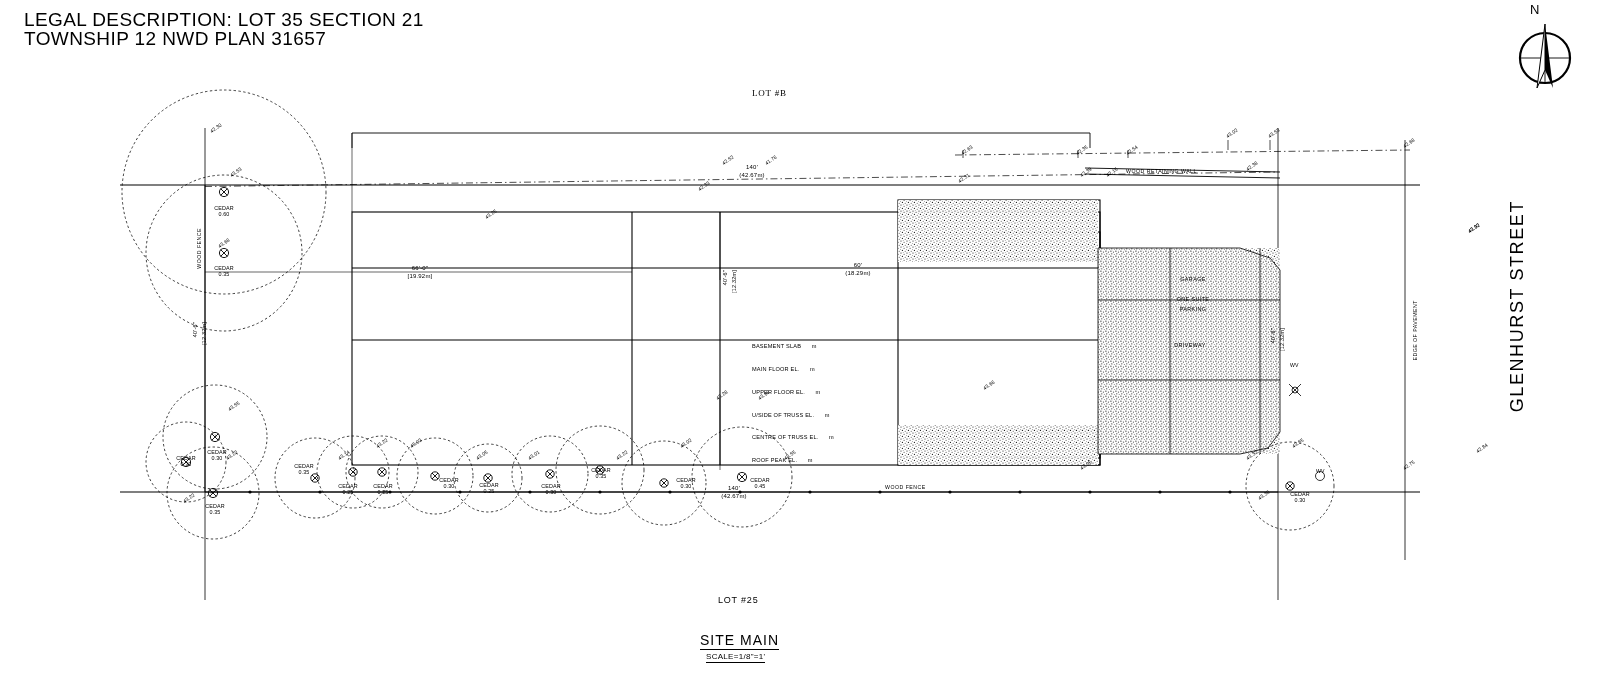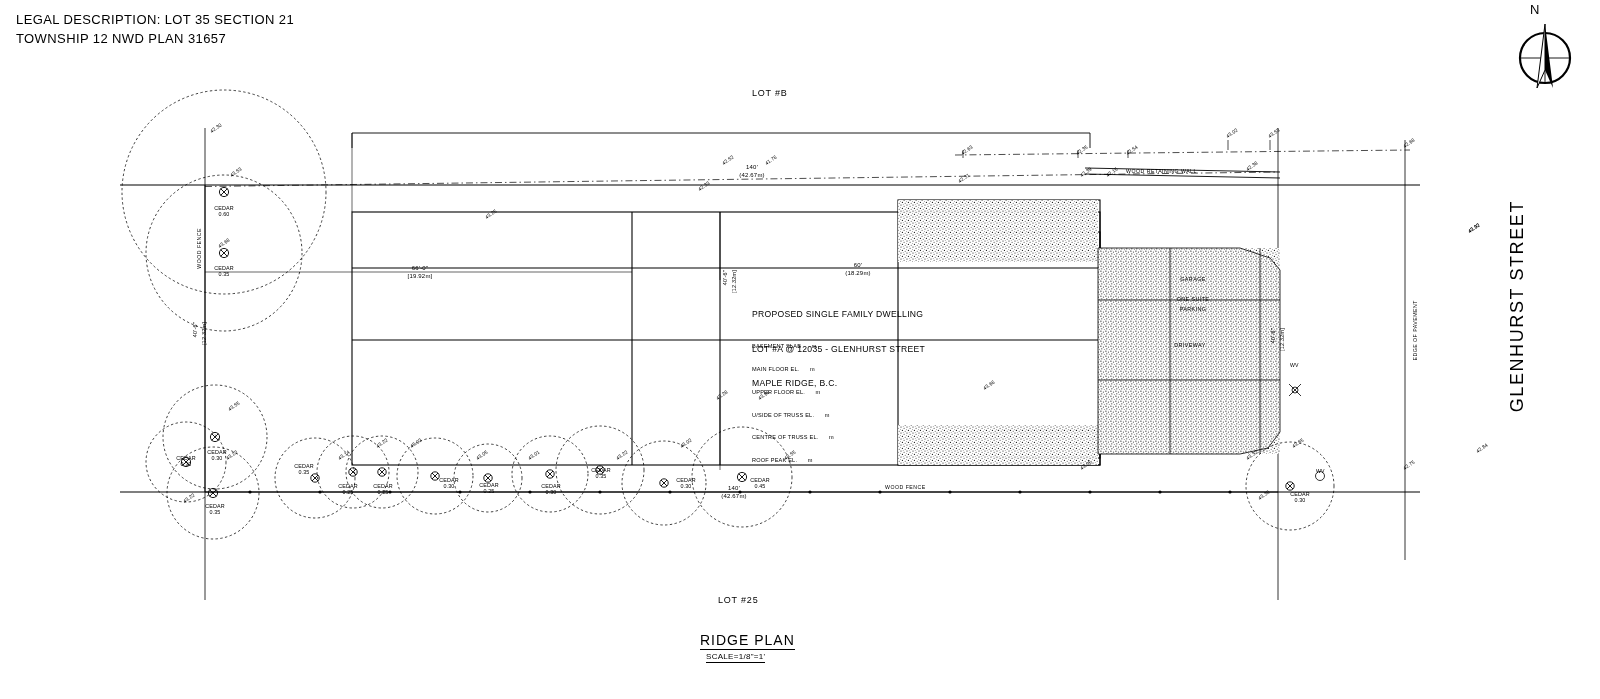--- a/index.html
+++ b/index.html
@@ -17,22 +17,22 @@
   #sheet {
     position: absolute;
     inset: 0;
     width: 1600px;
     height: 699px;
   }
   .abs { position: absolute; }
 
   
   .legal {
-    left: 16px; top: 10px;
-    font-size: 13px;
+    left: 24px; top: 10px;
+    font-size: 19px;
     line-height: 19px;
     letter-spacing: 0.4px;
     font-family: "Liberation Sans", sans-serif;
     white-space: pre;
   }
   .lotlabel {
     font-size: 9px;
     letter-spacing: 0.8px;
   }
   .titleblock {
@@ -342,42 +342,37 @@
       <line x1="1128" y1="150" x2="1128" y2="158"></line>
       <line x1="1228" y1="140" x2="1228" y2="150"></line>
       <line x1="1270" y1="140" x2="1270" y2="150"></line>
     </g>
   </svg>
 
   <div class="abs legal"><span>LEGAL DESCRIPTION: LOT 35 SECTION 21</span><br><span>TOWNSHIP 12 NWD PLAN 31657</span></div>
 
   <div class="abs compassN">N</div>
 
-  <div class="abs lotlabel" style="left:752px;top:88px;">LOT #B</div>
+  <div class="abs lotlabel" style="left:752px;top:88px;font-family:Liberation Serif, serif;">LOT #B</div>
   <div class="abs lotlabel" style="left:718px;top:595px;">LOT #25</div>
 
   <div class="abs streetname">GLENHURST STREET</div>
   <div class="abs vfencelabel" style="left:1412px;top:300px;">EDGE OF PAVEMENT</div>
 
-  <div class="abs titleblock">
-    <div>PROPOSED SINGLE FAMILY DWELLING</div>
-    <div>LOT #A @ 12035 - GLENHURST STREET</div>
-    <div>MAPLE RIDGE, B.C.</div>
-  </div>
 
   <div class="abs elevnotes">
     <div>BASEMENT SLAB      m</div>
     <div>MAIN FLOOR EL.      m</div>
     <div>UPPER FLOOR EL.      m</div>
     <div>U/SIDE OF TRUSS EL.      m</div>
     <div>CENTRE OF TRUSS EL.      m</div>
     <div>ROOF PEAK EL.      m</div>
   </div>
 
-  <div class="abs sitetitle">RIDGE PLAN</div>
+  <div class="abs sitetitle">SITE MAIN</div>
   <div class="abs sitescale">SCALE=1/8"=1'</div>
 
   <div class="abs dimlabel" style="left:722px;top:164px;width:60px;"><span>140'</span><br><span>(42.67m)</span></div>
 
   <div class="abs dimlabel" style="left:704px;top:485px;width:60px;"><span>140'</span><br><span>(42.67m)</span></div>
 
   <div class="abs vdim" style="left:192px;top:322px;">40'-6"</div>
   <div class="abs vdim" style="left:201px;top:322px;">[12.32m]</div>
 
   <div class="abs vdim" style="left:1270px;top:328px;">40'-6"</div>

